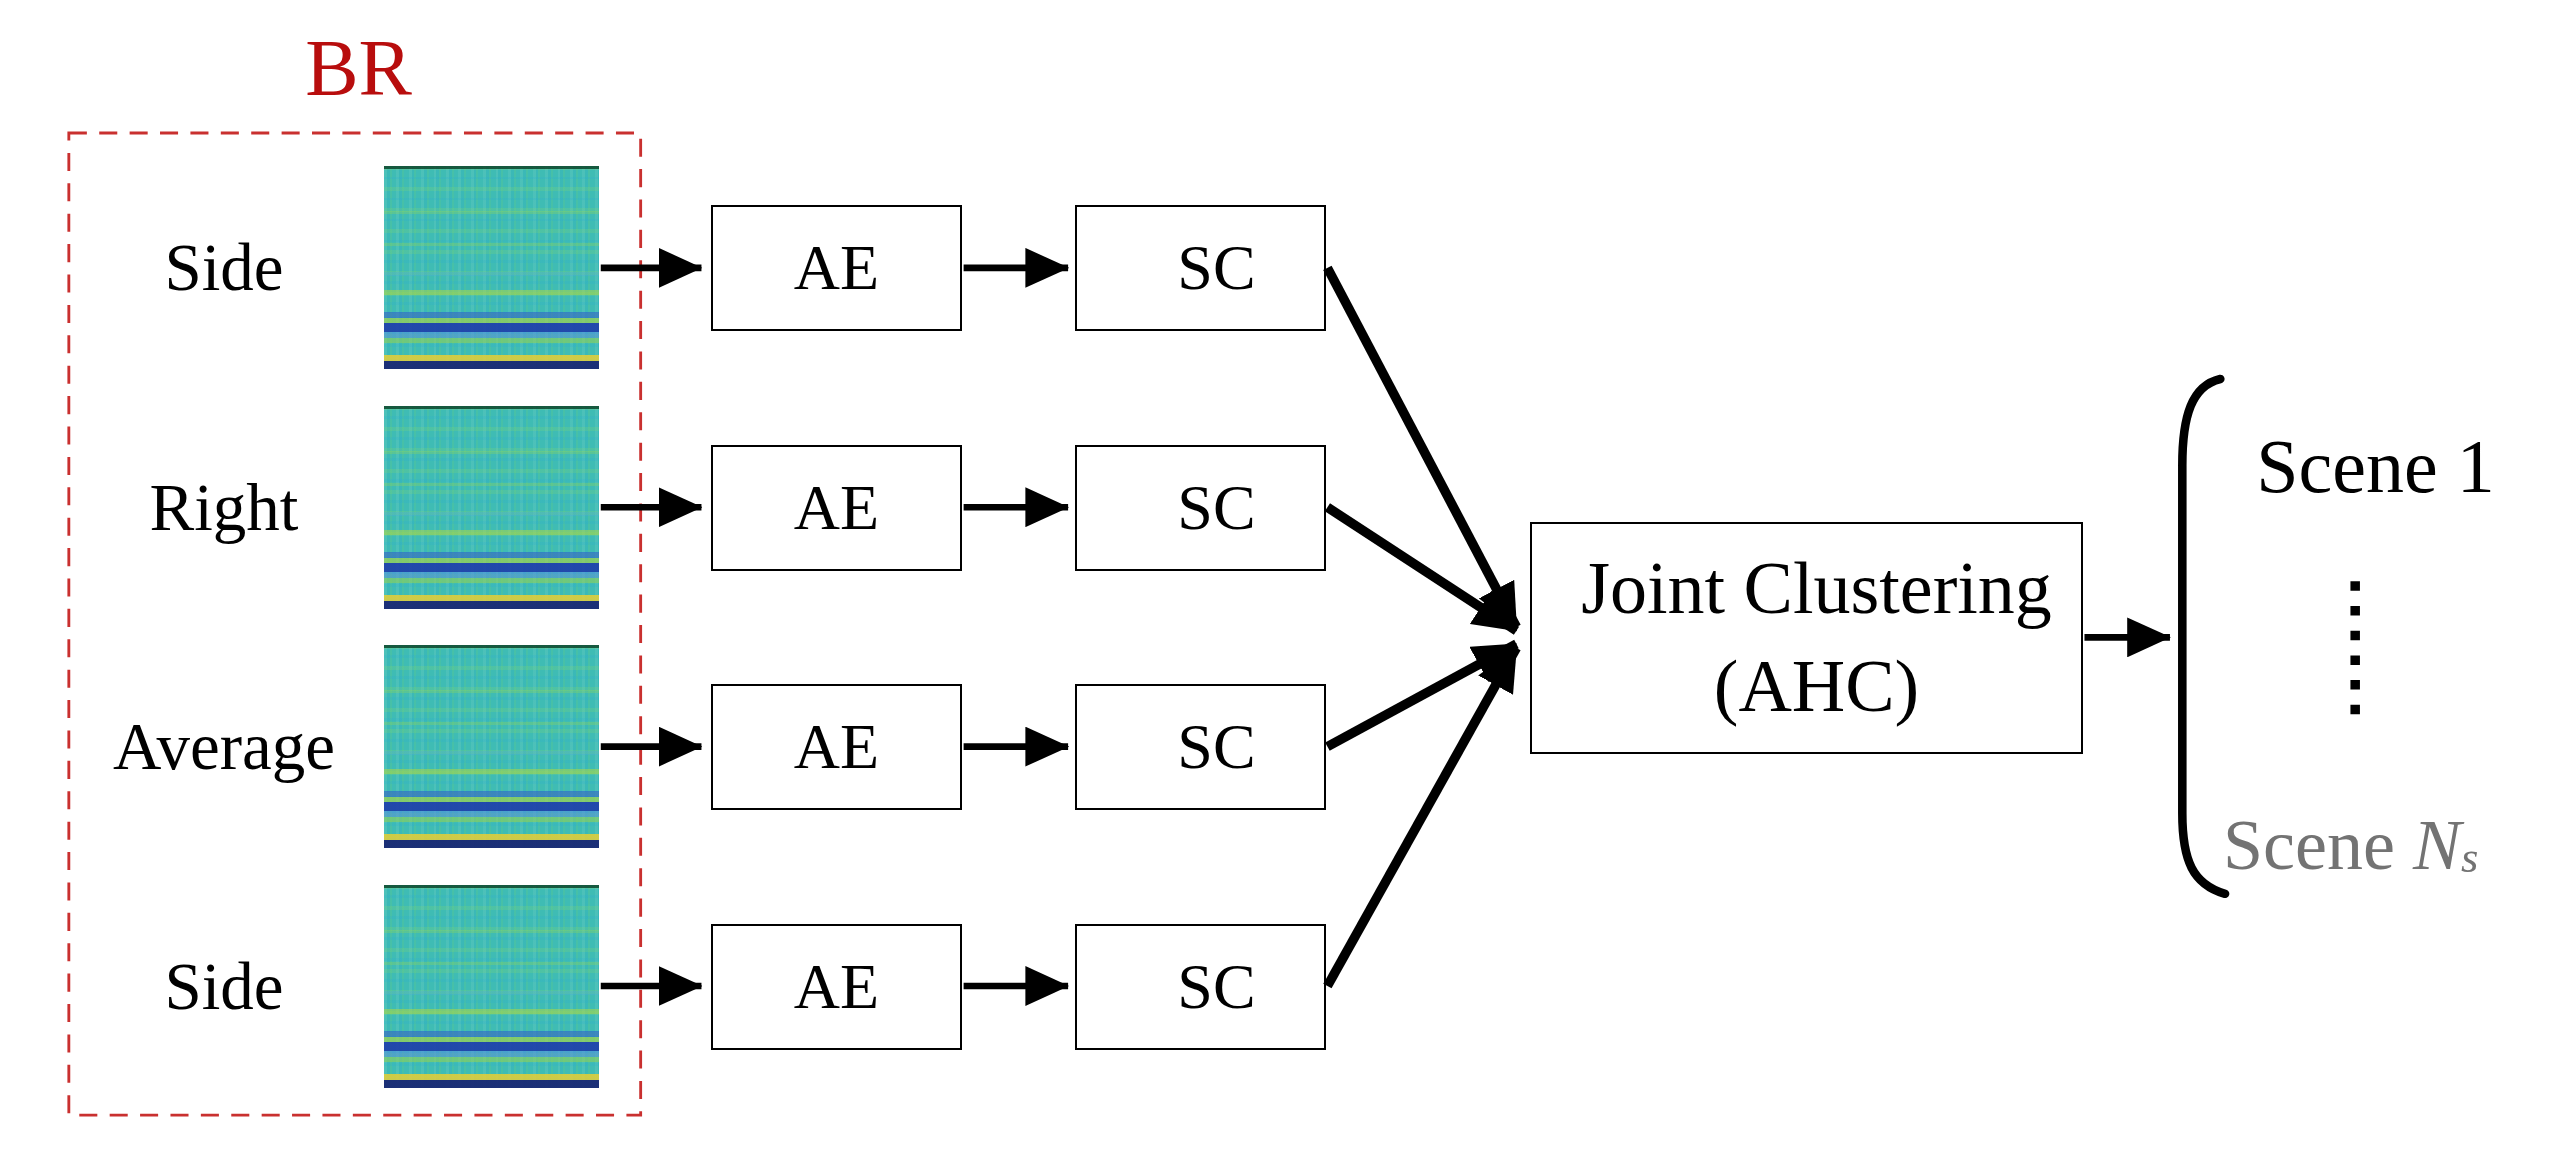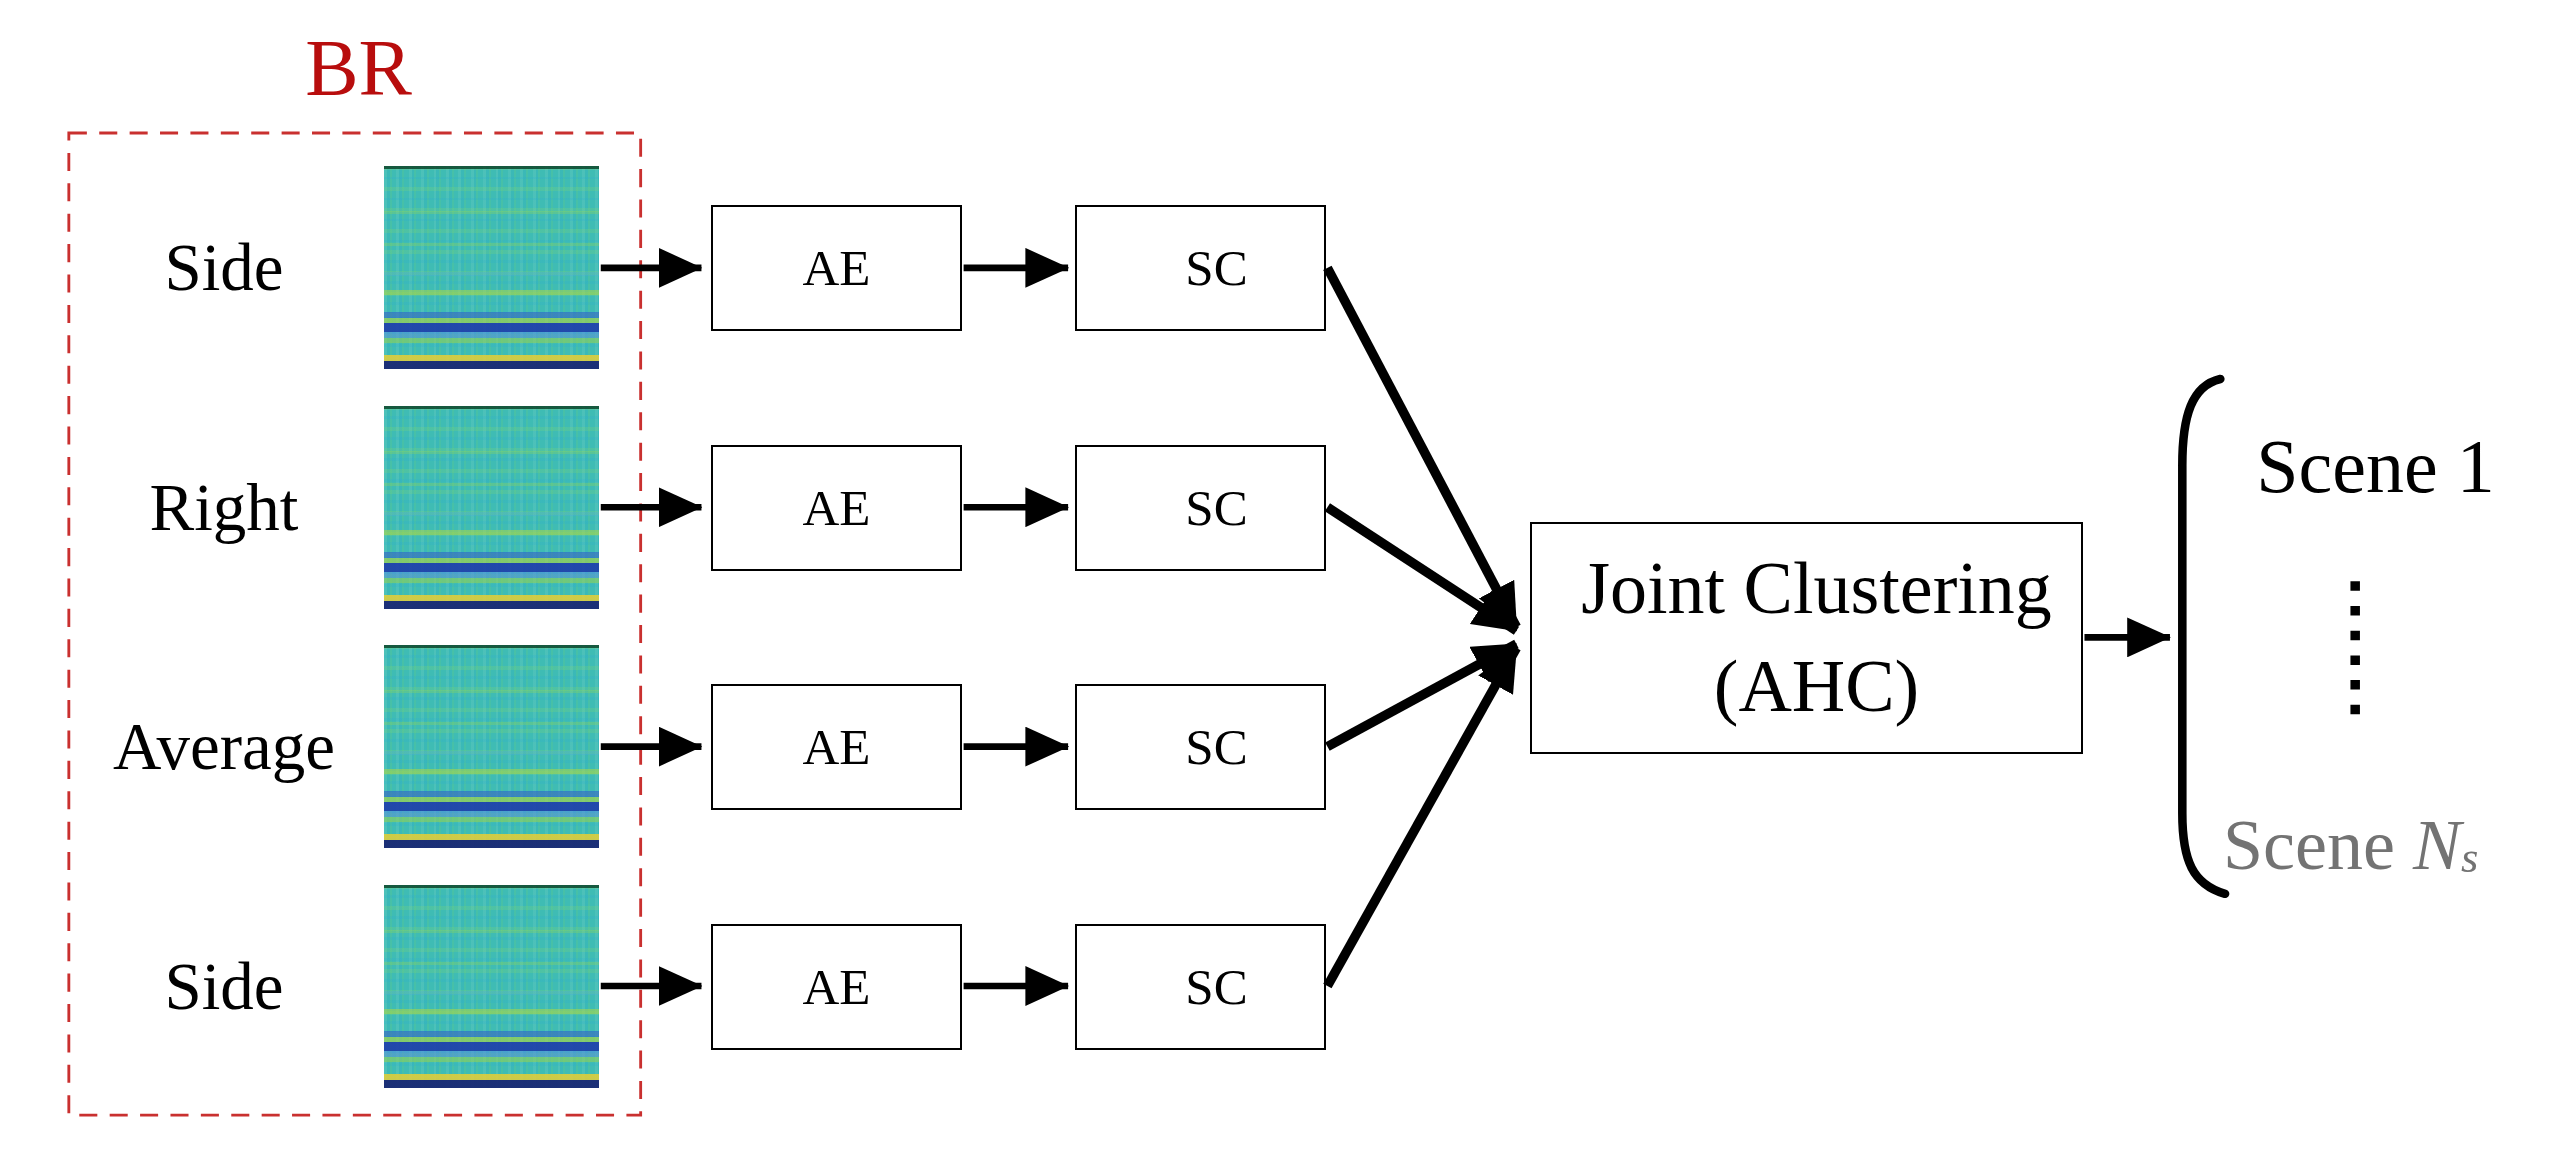--- a/index.html
+++ b/index.html
@@ -45,21 +45,21 @@
         rgba(255,255,255,0.07) 0 2.9px, rgba(30,160,205,0.12) 2.9px 5.7px,
         rgba(120,215,90,0.14) 5.7px 7.6px, rgba(0,0,0,0) 7.6px 12.4px);
   }
   .spec.r1{top:166px;} .spec.r2{top:406px;}
   .spec.r3{top:645px;} .spec.r4{top:885px;}
   
   .pbox{
     box-sizing:border-box;
     background:#ffffff;border:2.9px solid #000;
     display:flex;align-items:center;justify-content:center;
-    font-size:51px;color:#000;
+    font-size:64px;color:#000;
   }
   .ae{left:711px;width:251px;height:126px;}
   .sc{left:1075px;width:251px;height:126px;padding-left:32px;}
   .ae.r1,.sc.r1{top:205px;} .ae.r2,.sc.r2{top:445px;}
   .ae.r3,.sc.r3{top:684px;} .ae.r4,.sc.r4{top:924px;}
   .joint{
     left:1530px;top:522px;width:553px;height:232px;
     flex-direction:column;line-height:1.32;font-size:74px;padding-left:20px;
   }
   

